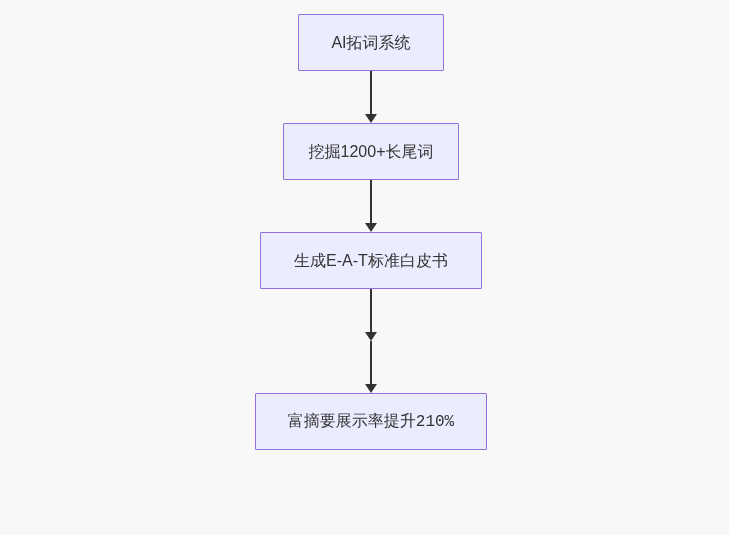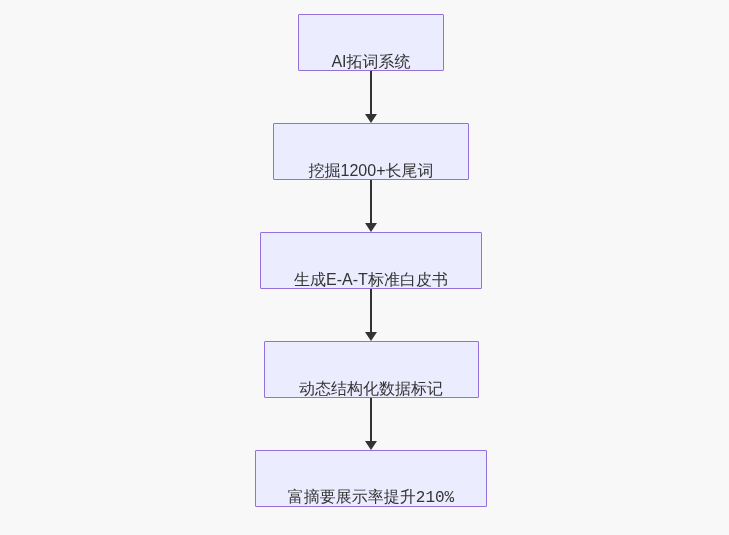--- a/index.html
+++ b/index.html
@@ -27,33 +27,33 @@
     top: 14px;
     left: 371px;
     transform: translateX(-50%);
     display: flex;
     flex-direction: column;
     align-items: center;
   }
   .node {
     height: 57px;
     display: flex;
-    align-items: flex-end;
+    align-items: center;
     justify-content: center;
     background: var(--node-fill);
     border: 1.5px solid var(--node-border);
     border-radius: 1px;
     color: var(--node-text);
     font-size: 16px;
     line-height: 1;
     text-align: center;
     white-space: nowrap;
   }
   .node.n1 { width: 146px; }
-  .node.n2 { width: 196px; }
+  .node.n2 { width: 176px; }
   .node.n3 { width: 222px; }
   .node.n4 { width: 215px; }
   .node.n5 { width: 232px; font-family: Liberation Mono, monospace; }
   .edge {
     height: 52px;
     width: 12px;
     display: flex;
     flex-direction: column;
     align-items: center;
   }
@@ -96,23 +96,20 @@
 
     <div class="node n3">
       <span>生成E-A-T标准白皮书</span>
     </div>
 
     <div class="edge">
       <div class="edge-line"></div>
       <div class="edge-head"></div>
     </div>
 
-    <div class="node n4">
-      <span>动态结构化数据标记</span>
-    </div>
 
     <div class="edge">
       <div class="edge-line"></div>
       <div class="edge-head"></div>
     </div>
 
     <div class="node n5">
       <span>富摘要展示率提升210%</span>
     </div>
 

